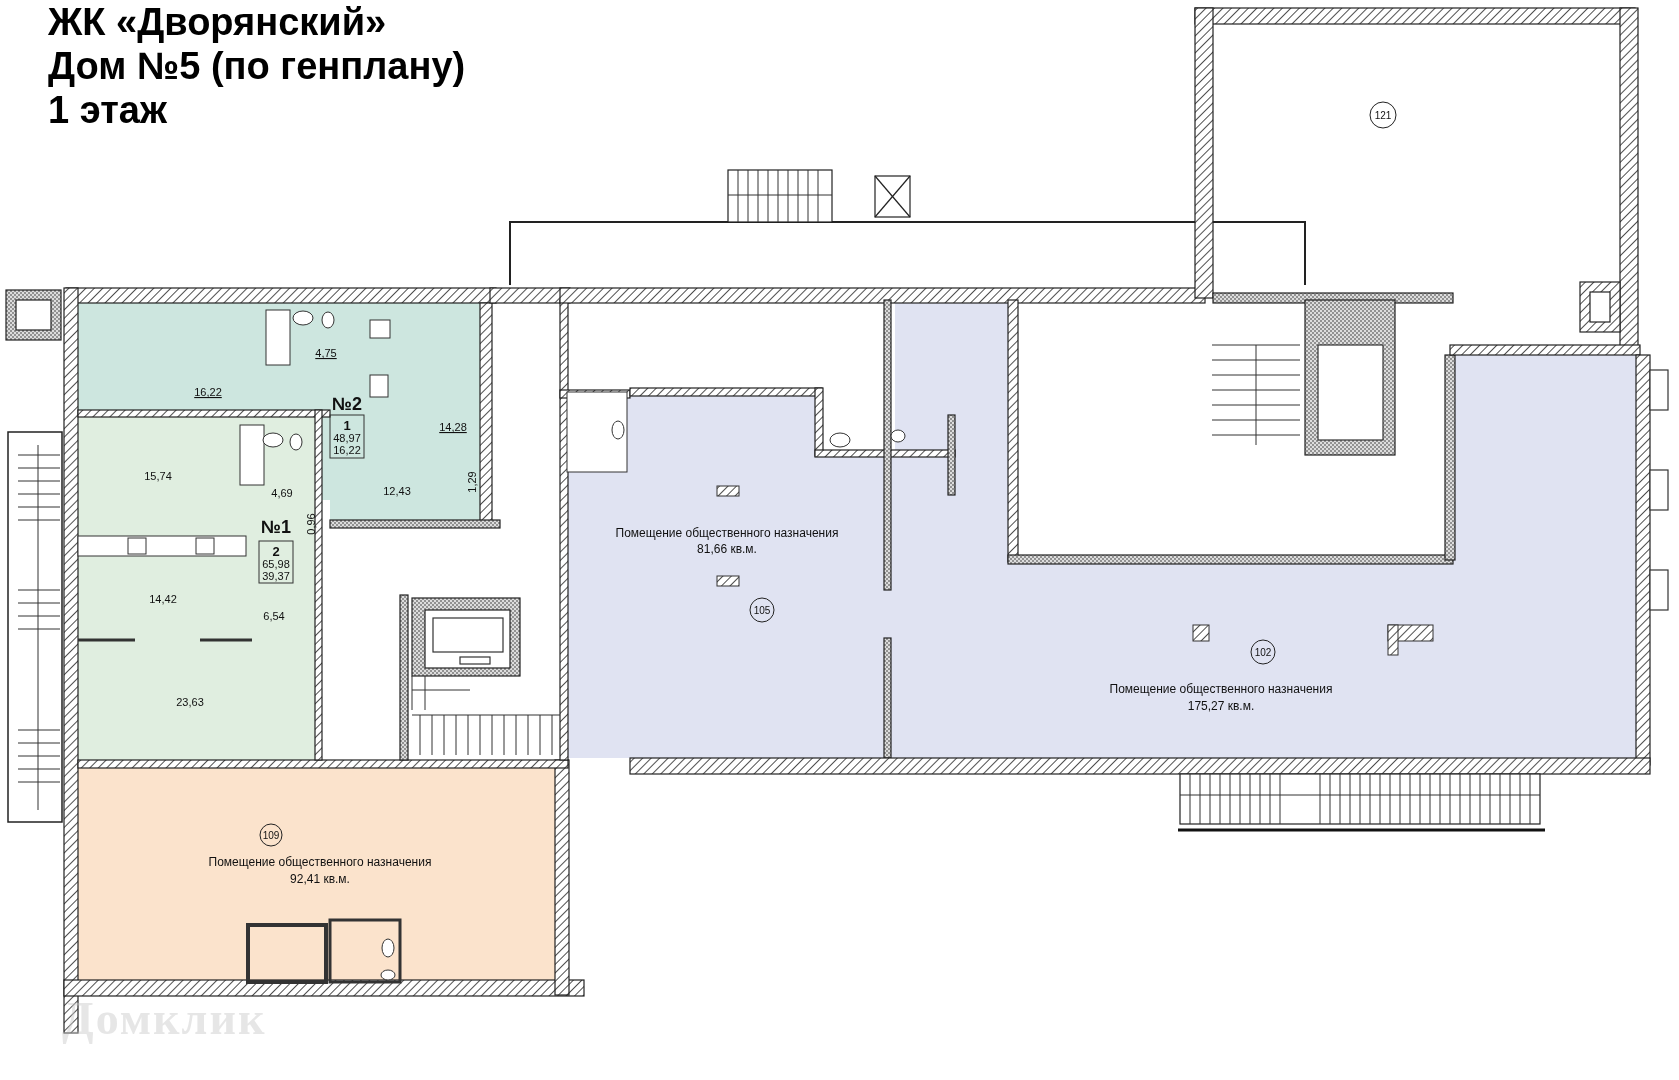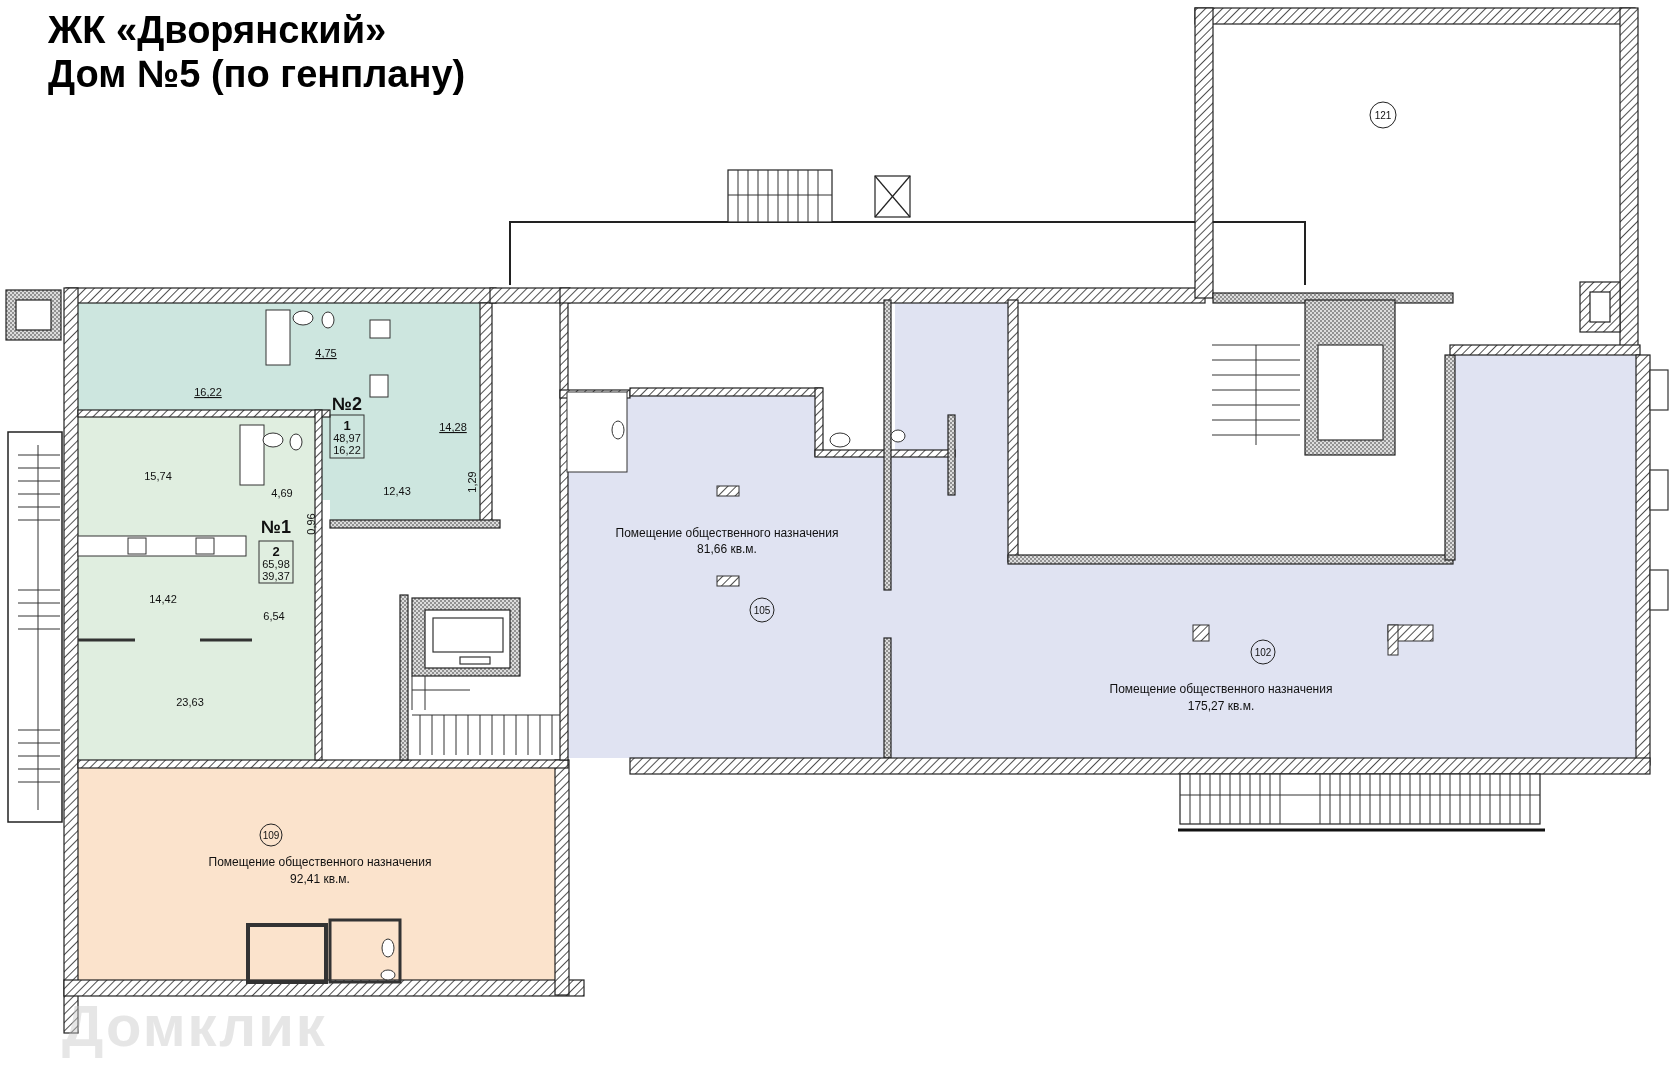--- a/index.html
+++ b/index.html
@@ -1,31 +1,32 @@
 <!DOCTYPE html>
 <html><head>
   <meta charset="utf-8">
   <style>
     html, body { margin: 0; padding: 0; background: #ffffff; }
     body { width: 1679px; height: 1080px; position: relative; overflow: hidden;
            font-family: "Liberation Sans", sans-serif; }
-    .title-block { position: absolute; left: 48px; top: 8px; z-index: 5; }
+    .title-block { position: absolute; left: 48px; top: 0px; z-index: 5; }
     .title-line { font-family: "Liberation Sans", sans-serif; font-weight: bold;
                   font-size: 38px; line-height: 44px; color: #000; margin: 0; }
     svg#plan { position: absolute; left: 0; top: 0; }
     .lbl { font-family: "Liberation Sans", sans-serif; fill: #111; }
-    .watermark { position: absolute; left: 62px; top: 992px; font-family: Liberation Sans, sans-serif;
-                 font-weight: bold; font-size: 58px; color: rgba(200,200,200,0.45); letter-spacing: 2px; text-align: right; }
+    .watermark { position: absolute; left: 62px; top: 992px; font-family: Liberation Serif, serif;
+                 font-weight: bold; font-size: 46px; color: rgba(200,200,200,0.45); letter-spacing: 2px; text-align: right; }
   </style>
 </head>
 <body>
 
 <div class="title-block">
   <div class="title-line">ЖК «Дворянский»</div>
   <div class="title-line">Дом №5 (по генплану)</div>
+  <div class="title-line">1 этаж</div>
 </div>
 
 <svg id="plan" width="1679" height="1080" viewBox="0 0 1679 1080">
   <defs>
     <pattern id="hatch" width="6" height="6" patternUnits="userSpaceOnUse" patternTransform="rotate(45)">
       <rect width="6" height="6" fill="#fff"></rect>
       <line x1="0" y1="0" x2="0" y2="6" stroke="#222" stroke-width="1.6"></line>
     </pattern>
     <pattern id="dots" width="4" height="4" patternUnits="userSpaceOnUse">
       <rect width="4" height="4" fill="#ddd"></rect>

